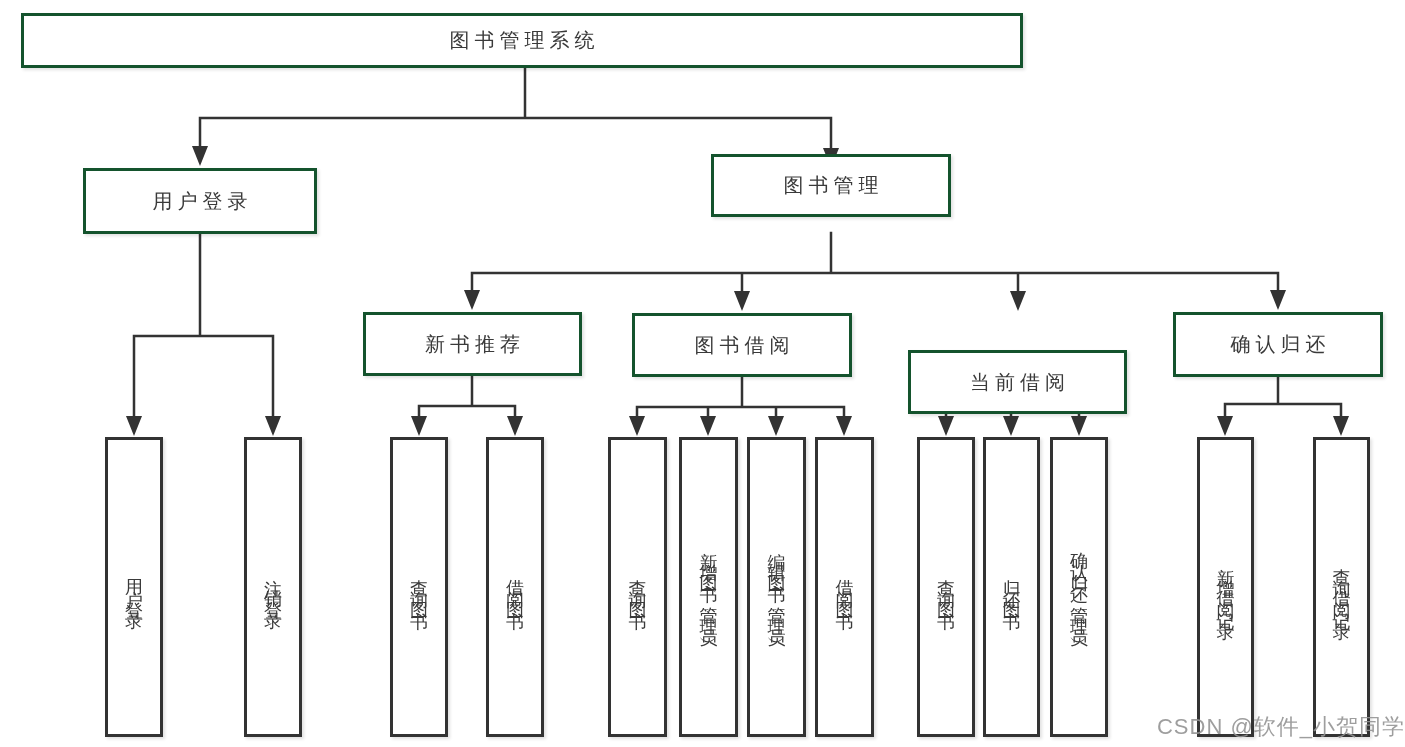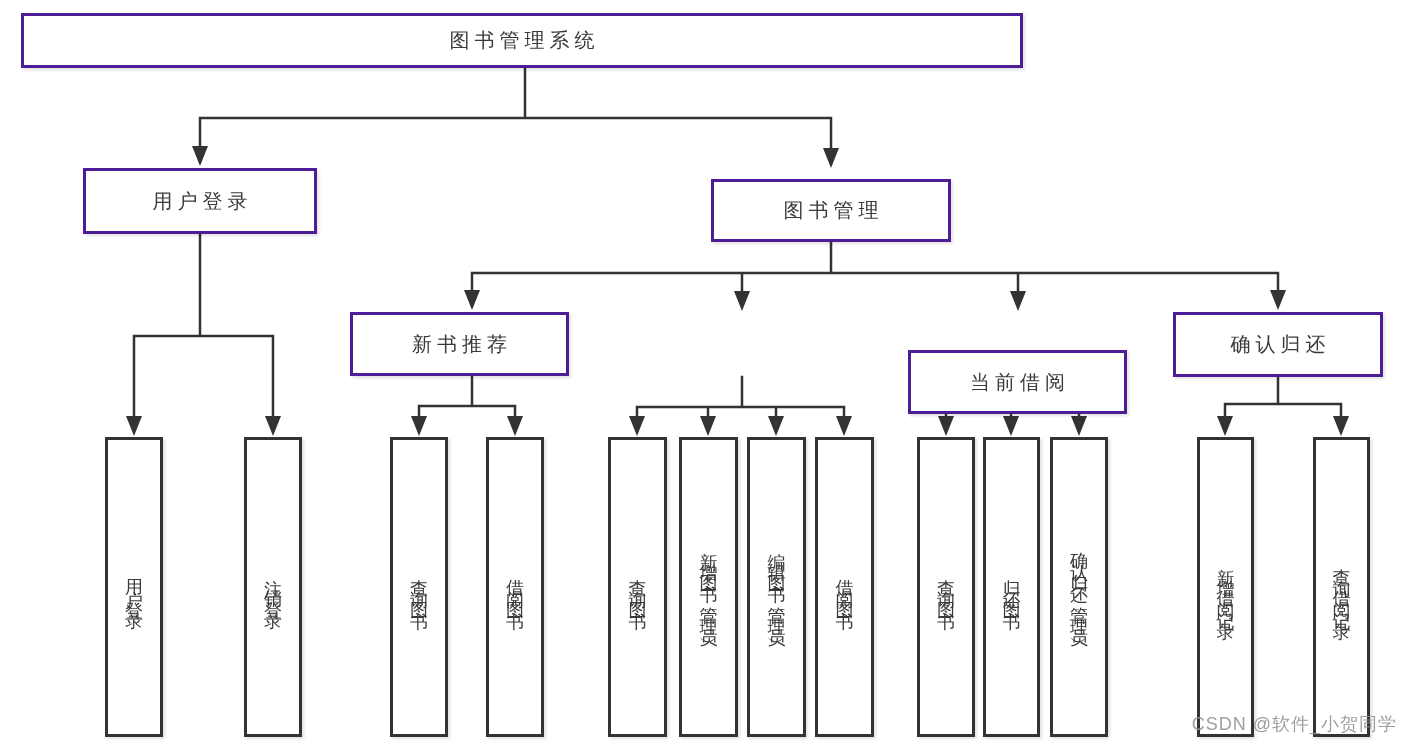--- a/index.html
+++ b/index.html
@@ -8,21 +8,21 @@
     width:1405px; height:747px;
     background:#ffffff;
     font-family:"Liberation Sans", sans-serif;
     color:#333333;
     overflow:hidden;
   }
   #connectors { position:absolute; left:0; top:0; width:1405px; height:747px; }
   .hbox {
     position:absolute;
     box-sizing:border-box;
-    border:3px solid #4c1d95;
+    border:3px solid #14532d;
     background:#ffffff;
     display:flex; align-items:center; justify-content:center;
     font-size:20px; letter-spacing:5px; text-indent:5px;
     color:#3a3a3a;
     box-shadow:2px 2px 3px rgba(0,0,0,0.12);
     z-index:2;
   }
   .vbox {
     position:absolute;
     box-sizing:border-box;
@@ -37,22 +37,22 @@
     writing-mode:vertical-rl;
     text-orientation:mixed;
     font-size:18px;
     letter-spacing:11px;
     line-height:1;
     color:#3a3a3a;
     white-space:nowrap;
   }
   .watermark {
     position:absolute;
-    top:712px; right:8px;
-    font-size:18px;
+    top:712px; right:0;
+    font-size:22px;
     color:rgba(148,148,148,0.9);
     letter-spacing:1px;
     z-index:5;
   }
 </style>
 </head>
 <body>
 
 <div id="canvas">
 
@@ -87,26 +87,29 @@
     </g>
   </svg>
 
   <div class="hbox" style="left:21px; top:13px; width:1002px; height:55px;">
     <span>图书管理系统</span>
   </div>
 
   <div class="hbox" style="left:83px; top:168px; width:234px; height:66px;">
     <span>用户登录</span>
   </div>
-  <div class="hbox" style="left:711px; top:179px; width:240px; height:63px;">
+  <div class="hbox" style="left:711px; top:154px; width:240px; height:63px;">
     <span>图书管理</span>
   </div>
 
-  <div class="hbox" style="left:350px; top:312px; width:219px; height:64px;">
+  <div class="hbox" style="left:363px; top:312px; width:219px; height:64px;">
     <span>新书推荐</span>
+  </div>
+  <div class="hbox" style="left:632px; top:313px; width:220px; height:64px;">
+    <span>图书借阅</span>
   </div>
   <div class="hbox" style="left:908px; top:313px; width:219px; height:64px;margin-top:37px;">
     <span>当前借阅</span>
   </div>
   <div class="hbox" style="left:1173px; top:312px; width:210px; height:65px;">
     <span>确认归还</span>
   </div>
 
   <div class="vbox" style="left:105px; width:58px;">
     <span class="vtext">用户登录</span>

